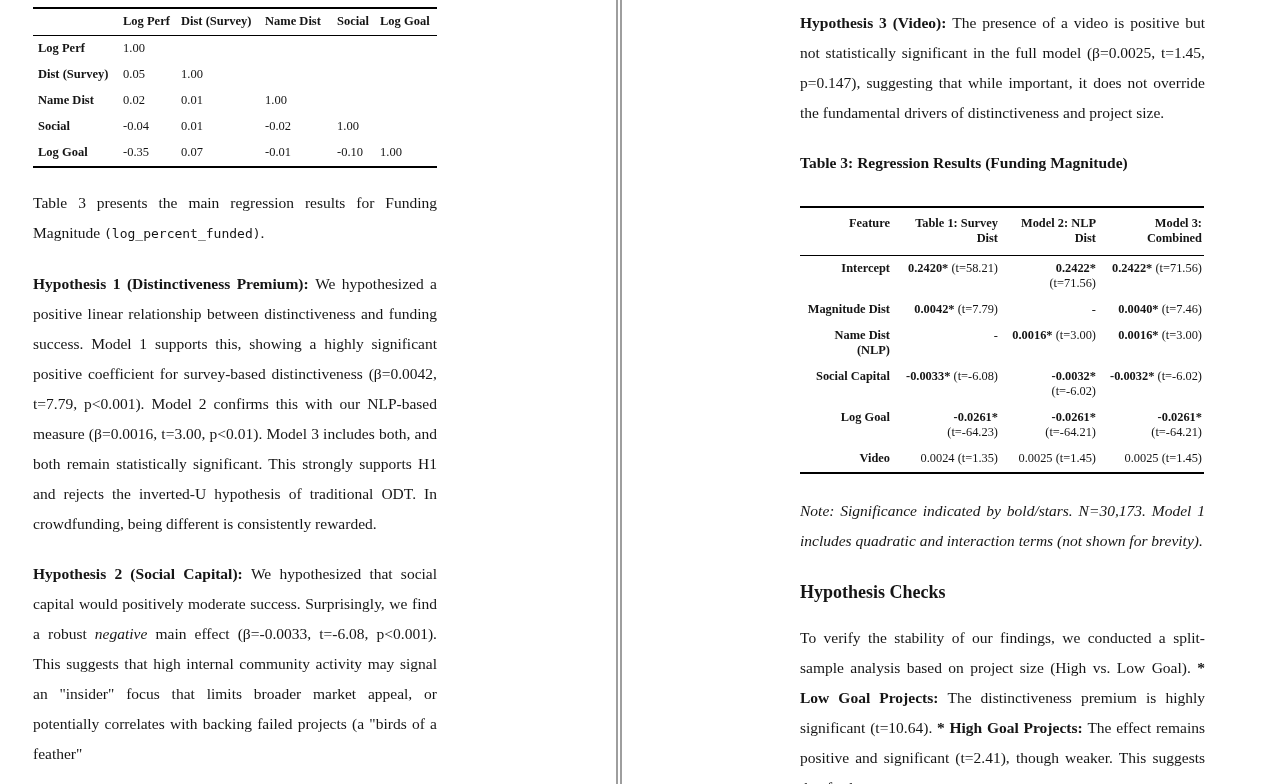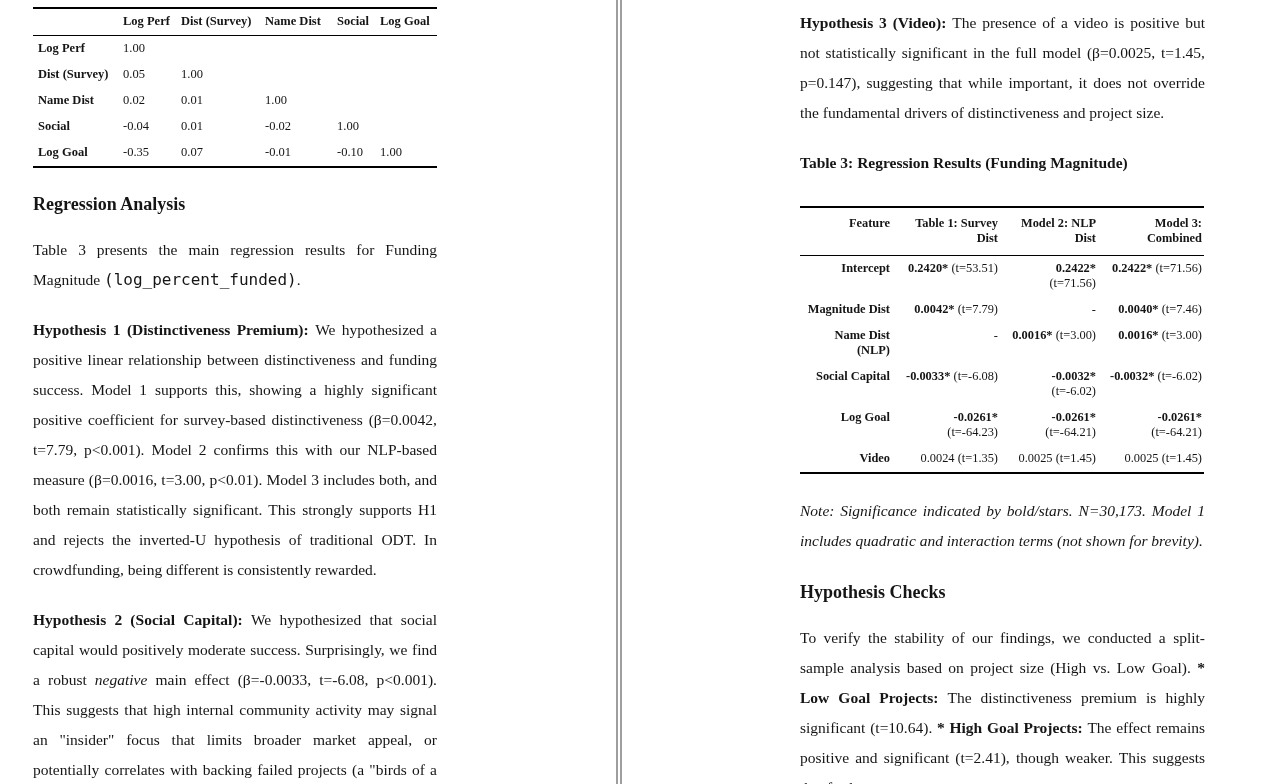--- a/index.html
+++ b/index.html
@@ -20,21 +20,21 @@
   .page-content { position: absolute; top: 5px; height: 784px; overflow: hidden; }
   .left-content  { left: 33px;  width: 404px; }
   .right-content { left: 800px; width: 405px; }
 
   .para {
     font-size: 15.5px; line-height: 30px; text-align: justify;
     margin: 20px 0;
   }
   .para .b { font-weight: bold; }
   .para .i { font-style: italic; }
-  .para .code { font-family: "DejaVu Sans Mono", monospace; font-size: 16px; }
+  .para .code { font-family: "DejaVu Sans Mono", monospace; font-size: 13px; }
   .para.note { font-style: italic; }
   .para.first { margin-top: 3px; }
 
   h2.section-heading {
     font-size: 18px; font-weight: bold; line-height: 22px;
     margin: 25px 0 17px;
   }
   .table-caption {
     font-size: 15.5px; font-weight: bold; line-height: 30px;
     margin: 16px 0 28px;
@@ -131,21 +131,20 @@
             <td class="rowlabel">Log Goal</td>
             <td>-0.35</td>
             <td>0.07</td>
             <td>-0.01</td>
             <td>-0.10</td>
             <td>1.00</td>
           </tr>
         </tbody>
     </table>
 
-    <h2 class="section-heading">Regression Analysis</h2>
 
     <p class="para"><span>Table 3 presents the main regression results for Funding Magnitude </span><span class="code">(log_percent_funded)</span><span>.</span></p>
 
     <p class="para"><span class="b">Hypothesis 1 (Distinctiveness Premium): </span><span>We hypothesized a positive linear relationship between distinctiveness and funding success. Model 1 supports this, showing a highly significant positive coefficient for survey-based distinctiveness (β=0.0042, t=7.79, p&lt;0.001). Model 2 confirms this with our NLP-based measure (β=0.0016, t=3.00, p&lt;0.01). Model 3 includes both, and both remain statistically significant. This strongly supports H1 and rejects the inverted-U hypothesis of traditional ODT. In crowdfunding, being different is consistently rewarded.</span></p>
 
     <p class="para"><span class="b">Hypothesis 2 (Social Capital): </span><span>We hypothesized that social capital would positively moderate success. Surprisingly, we find a robust </span><span class="i">negative</span><span> main effect (β=-0.0033, t=-6.08, p&lt;0.001). This suggests that high internal community activity may signal an "insider" focus that limits broader market appeal, or potentially correlates with backing failed projects (a "birds of a feather"</span></p>
   </div>
 
   <div class="page-divider"></div>
 
@@ -180,21 +179,21 @@
               <span class="cell-line">Combined</span>
             </th>
           </tr>
         </thead>
       <tbody>
           <tr>
             <td class="feature">
               <span class="cell-line">Intercept</span>
             </td>
             <td>
-              <span class="cell-line"><span class="b">0.2420*</span><span> (t=53.51)</span></span>
+              <span class="cell-line"><span class="b">0.2420*</span><span> (t=58.21)</span></span>
             </td>
             <td>
               <span class="cell-line"><span class="b">0.2422*</span></span>
               <span class="cell-line"><span>(t=71.56)</span></span>
             </td>
             <td>
               <span class="cell-line"><span class="b">0.2422*</span><span> (t=71.56)</span></span>
             </td>
           </tr>
           <tr>

